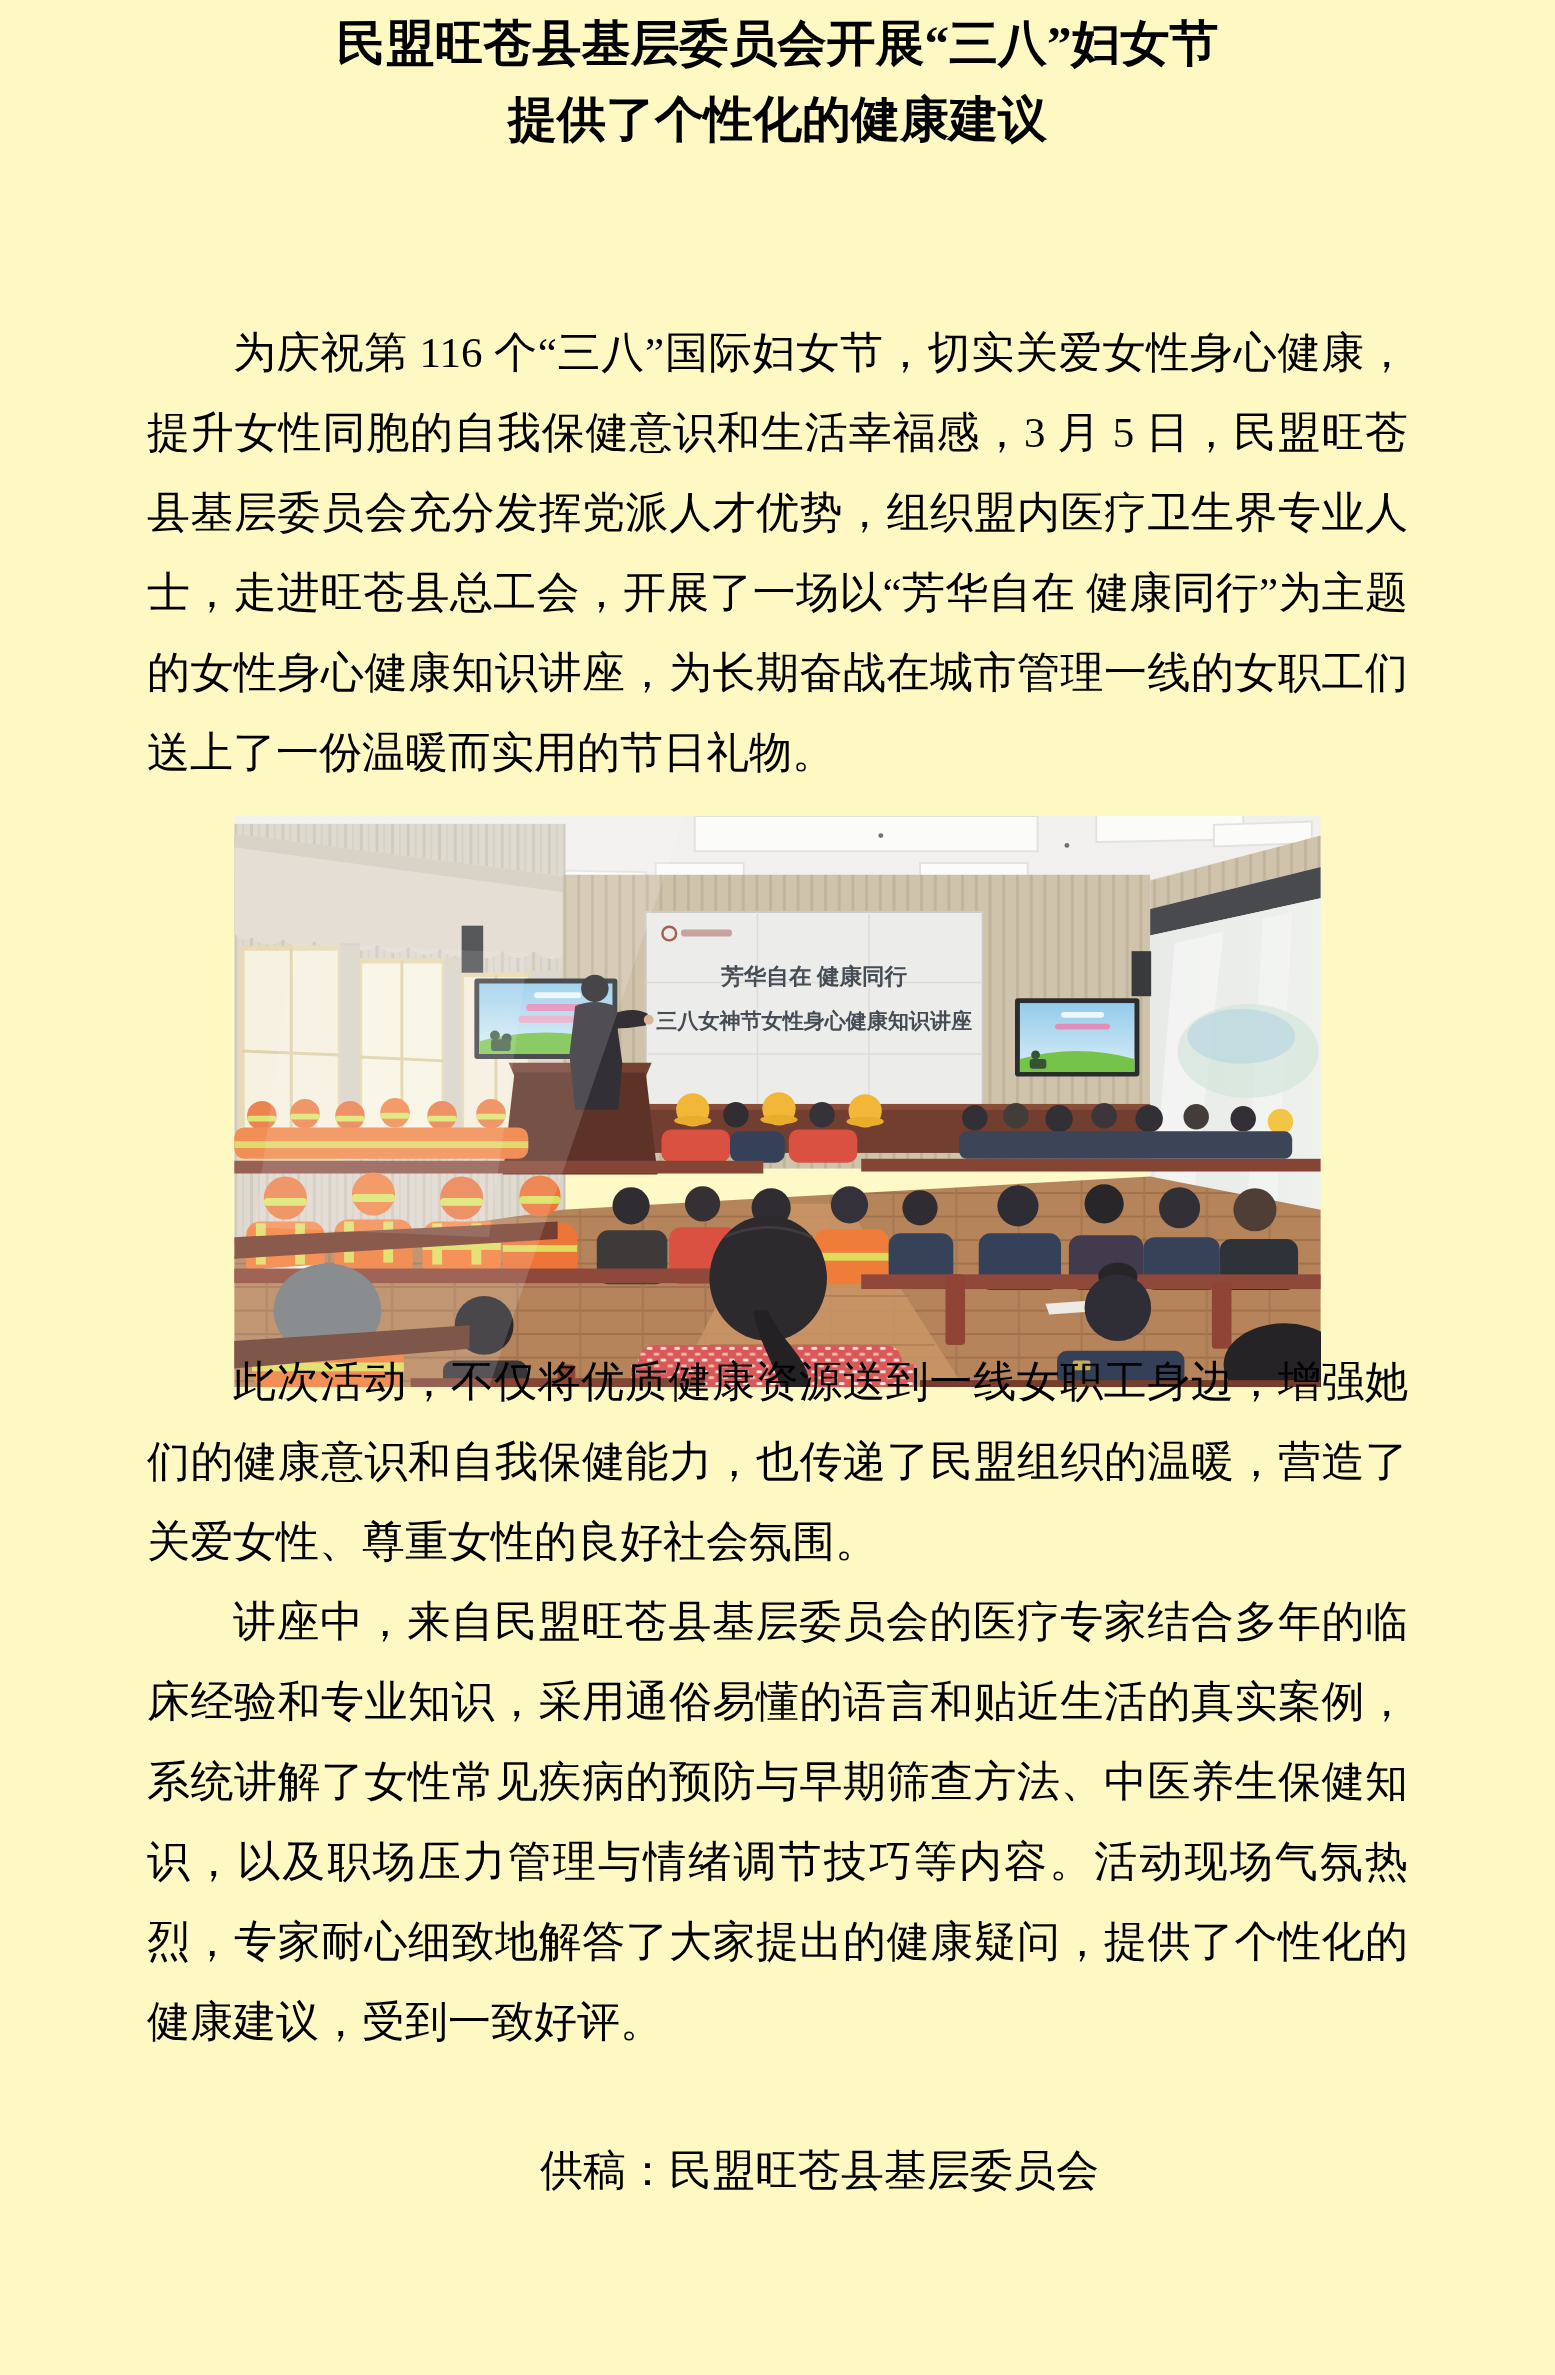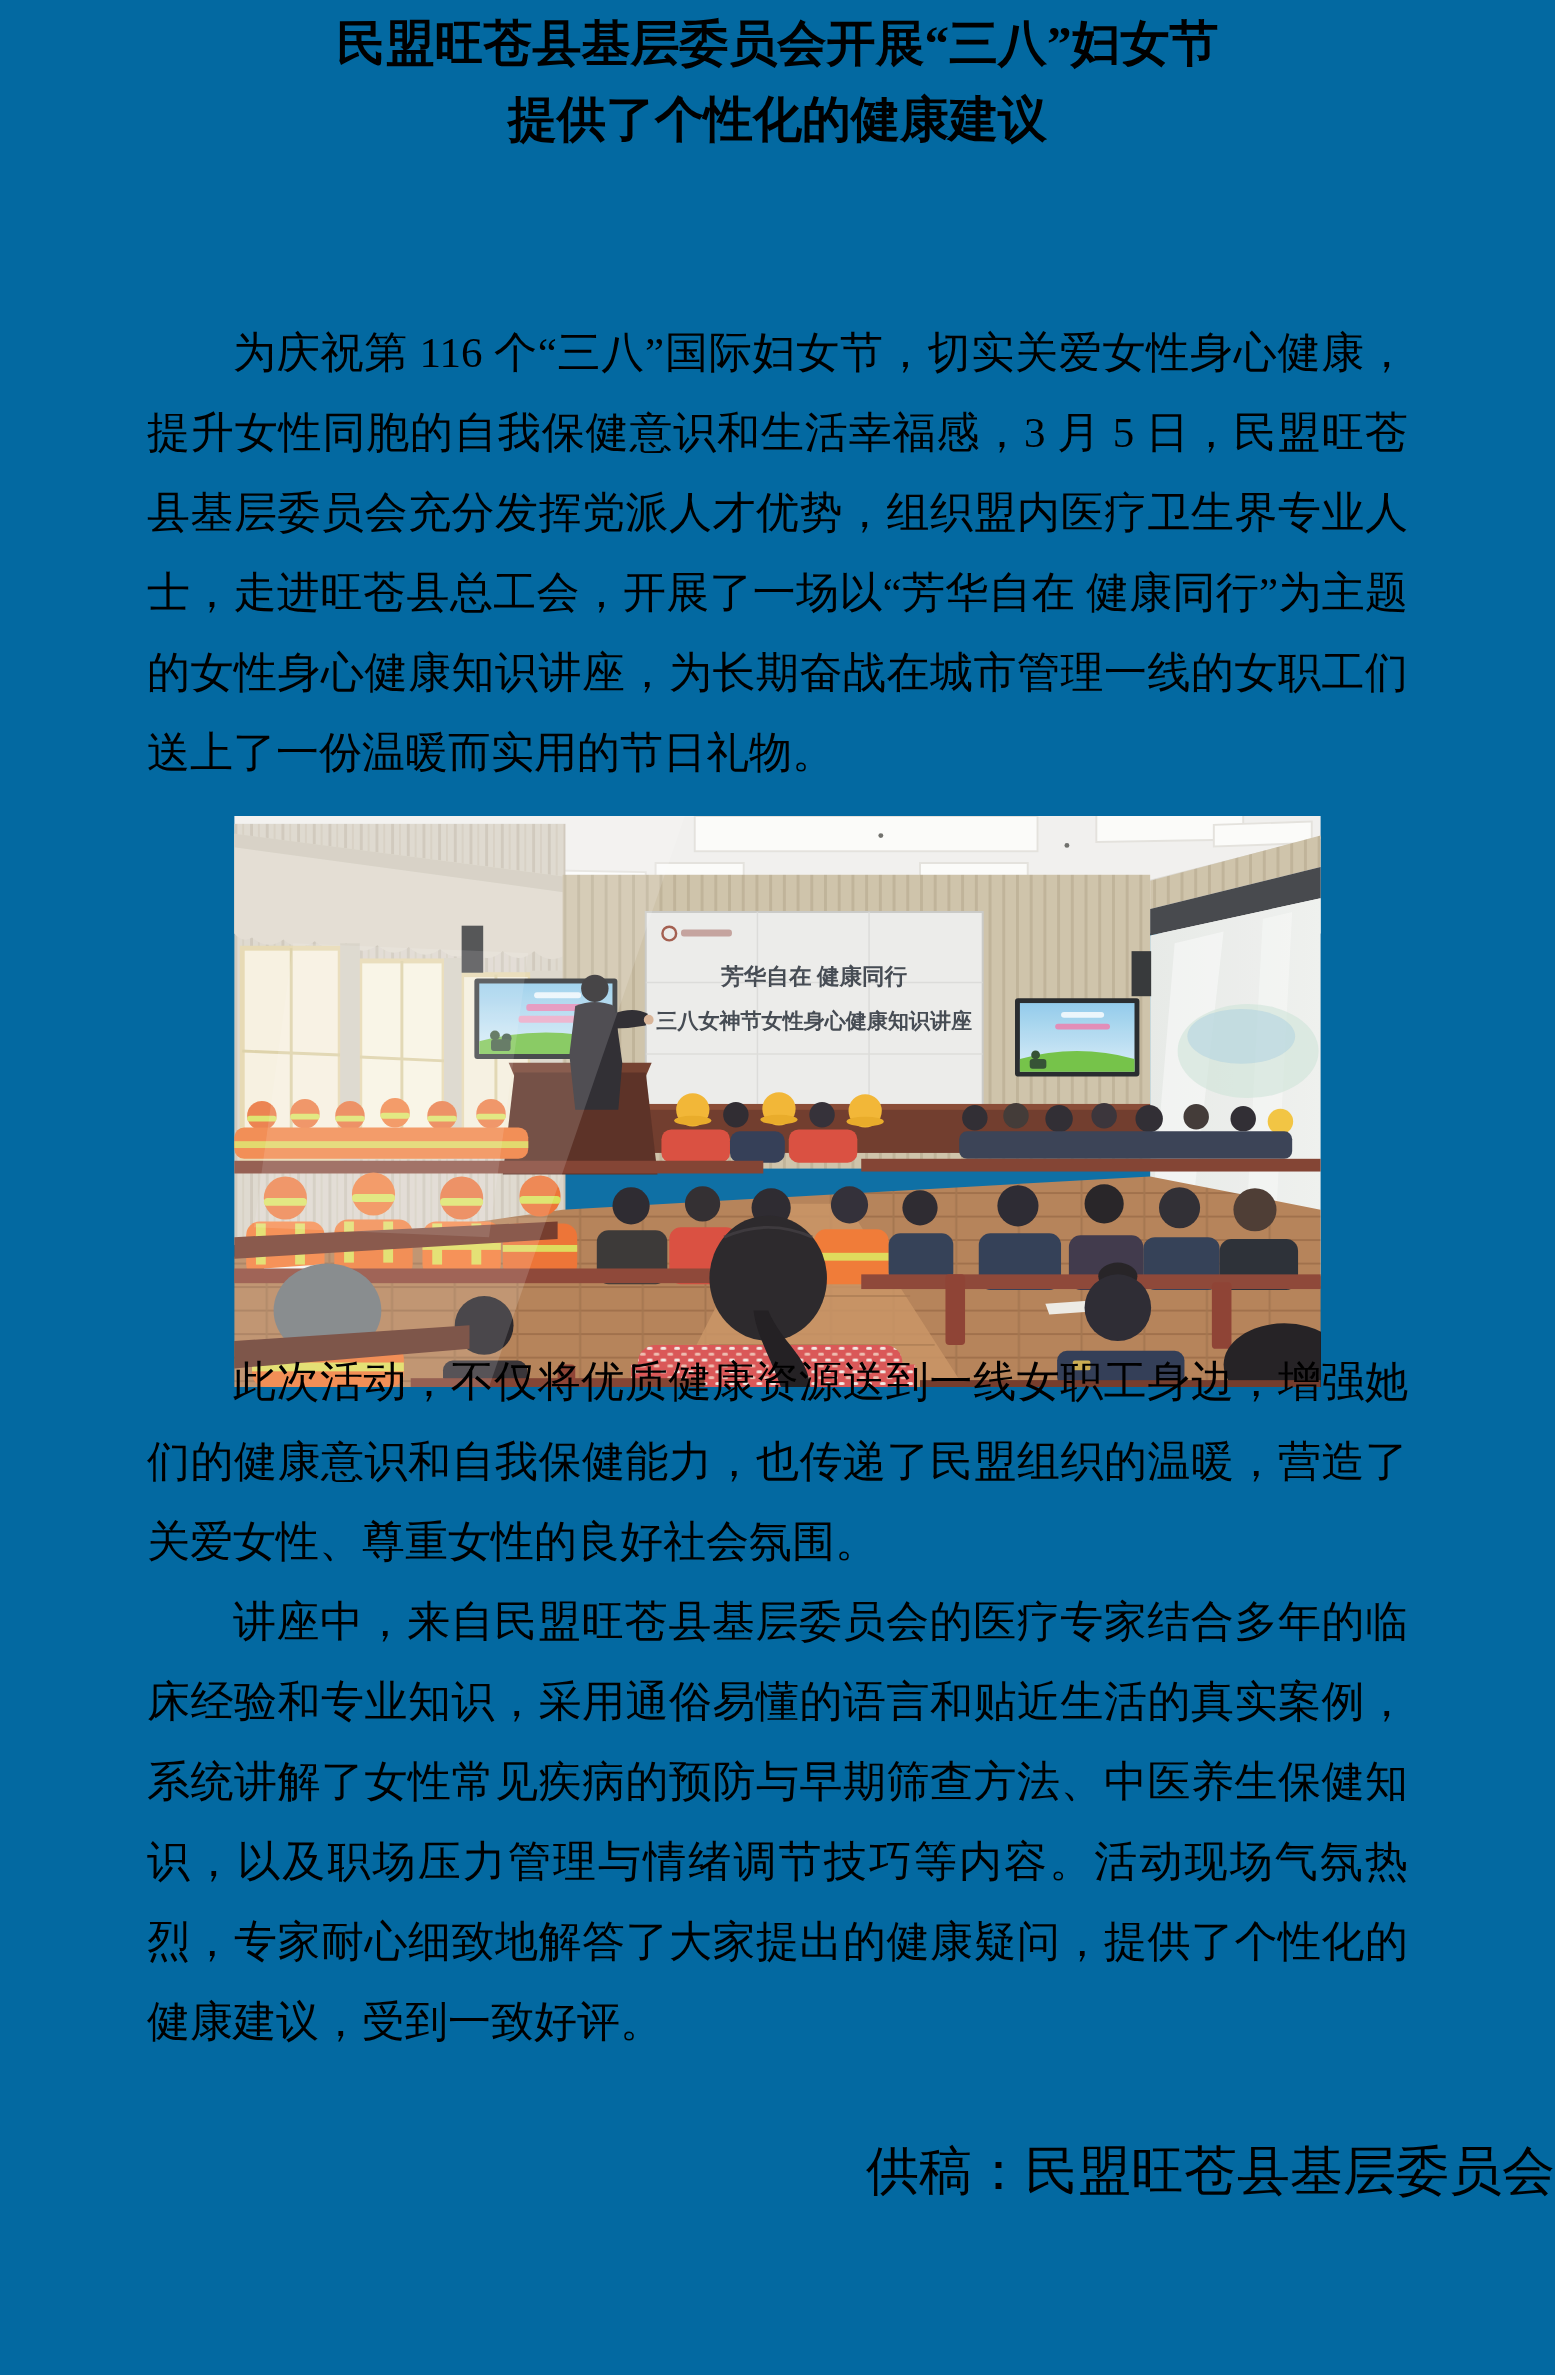--- a/index.html
+++ b/index.html
@@ -1,26 +1,26 @@
 <!DOCTYPE html>
 <html><head>
 <meta charset="utf-8">
 <style>
   html,body{margin:0;padding:0;background:#ffffff;}
   body{width:1555px;height:2376px;font-family:"Liberation Serif","DejaVu Serif",serif;color:#000;}
-  .page{position:relative;width:1555px;height:2376px;background:#0369a1;overflow:hidden;}
+  .page{position:relative;width:1555px;height:2376px;background:#fef9c3;overflow:hidden;}
   .title{padding-top:5.9px;text-align:center;font-weight:bold;font-size:49px;line-height:76px;color:#000;}
   .title .tline{white-space:nowrap;}
   .body-text{margin:155px 147px 0 147px;font-size:43px;line-height:80px;text-align:justify;}
   .body-text p{margin:0;text-indent:2em;}
   .photo-wrap{width:1087px;height:493px;margin:23.5px auto 0 auto;}
   .photo-wrap svg{display:block;width:1087px;height:571px;}
   .body-text2{margin:33px 147px 0 147px;font-size:43px;line-height:80px;text-align:justify;}
   .body-text2 p{margin:0;text-indent:2em;}
-  .byline{margin-top:69px;text-align:right;font-size:53px;line-height:80px;padding-left:84px;white-space:nowrap;}
+  .byline{margin-top:69px;text-align:center;font-size:43px;line-height:80px;padding-left:84px;white-space:nowrap;}
 </style>
 </head>
 <body>
 
 <div class="page">
 
   <div class="title">
     <div class="tline">民盟旺苍县基层委员会开展“三八”妇女节</div>
     <div class="tline">提供了个性化的健康建议</div>
   </div>

